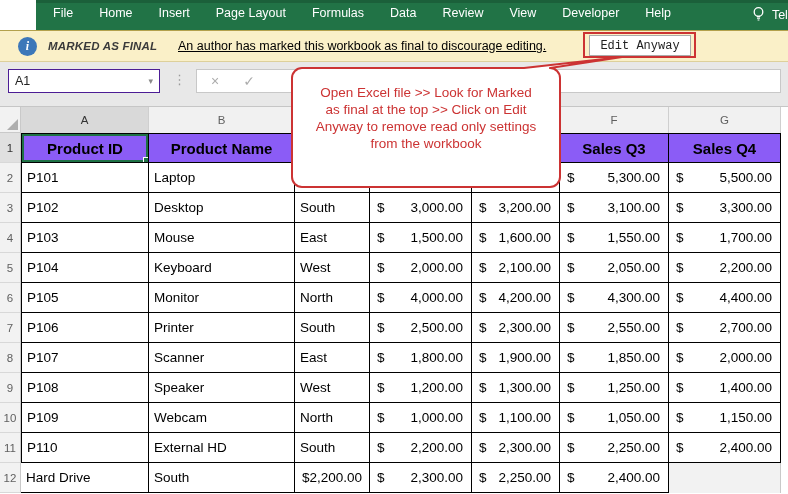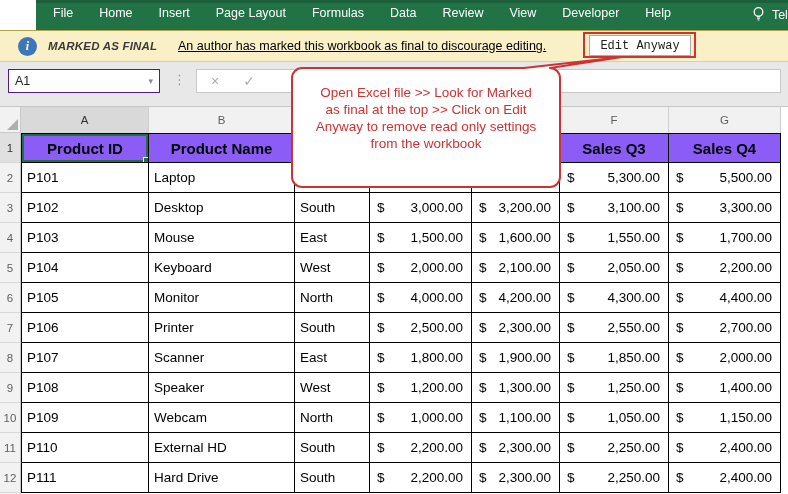--- a/index.html
+++ b/index.html
@@ -349,21 +349,20 @@
     </div>
     <div class="c cur">
       <span>$</span>
       <span>2,250.00</span>
     </div>
     <div class="c cur">
       <span>$</span>
       <span>2,400.00</span>
     </div>
     <div class="rownum">12</div>
-    <div class="c txt first">P111</div>
     <div class="c txt">Hard Drive</div>
     <div class="c txt">South</div>
     <div class="c cur">
       <span>$</span>
       <span>2,200.00</span>
     </div>
     <div class="c cur">
       <span>$</span>
       <span>2,300.00</span>
     </div>

